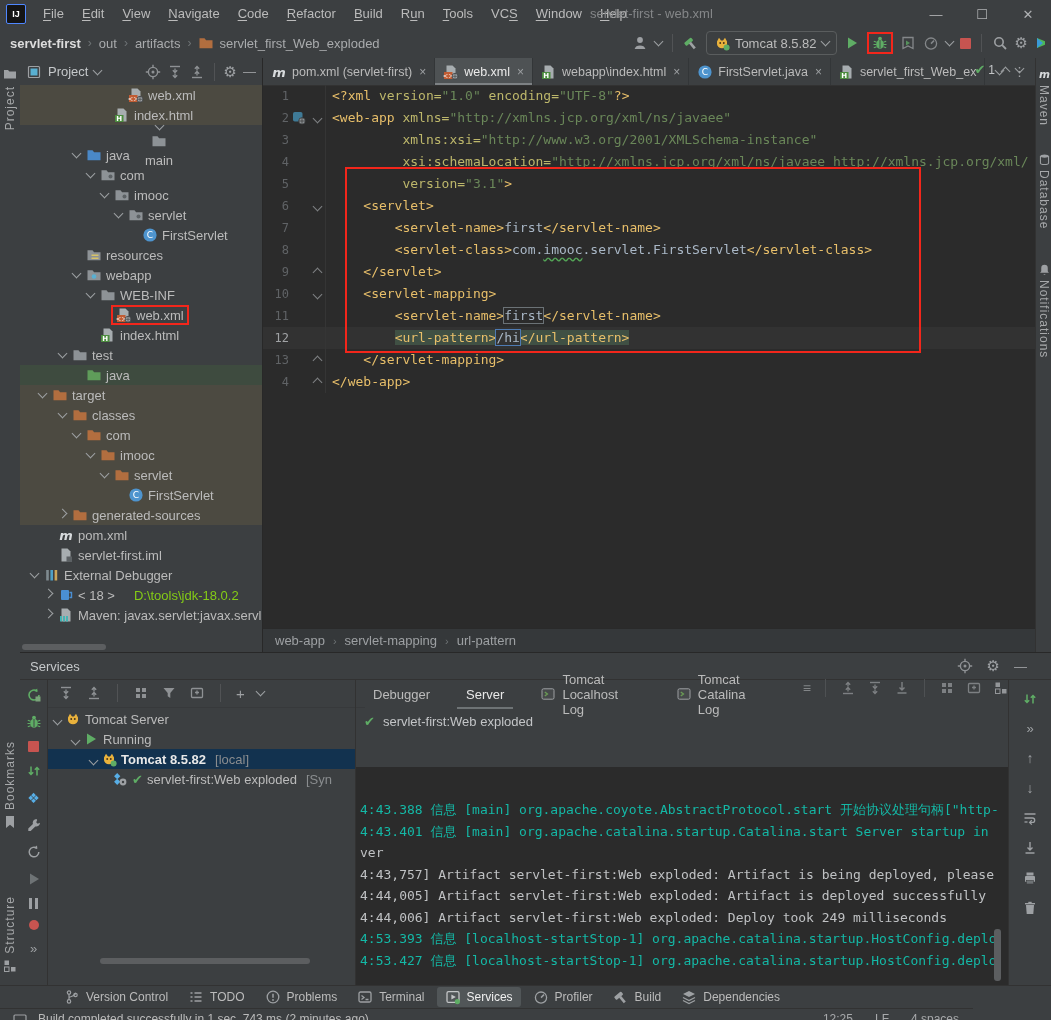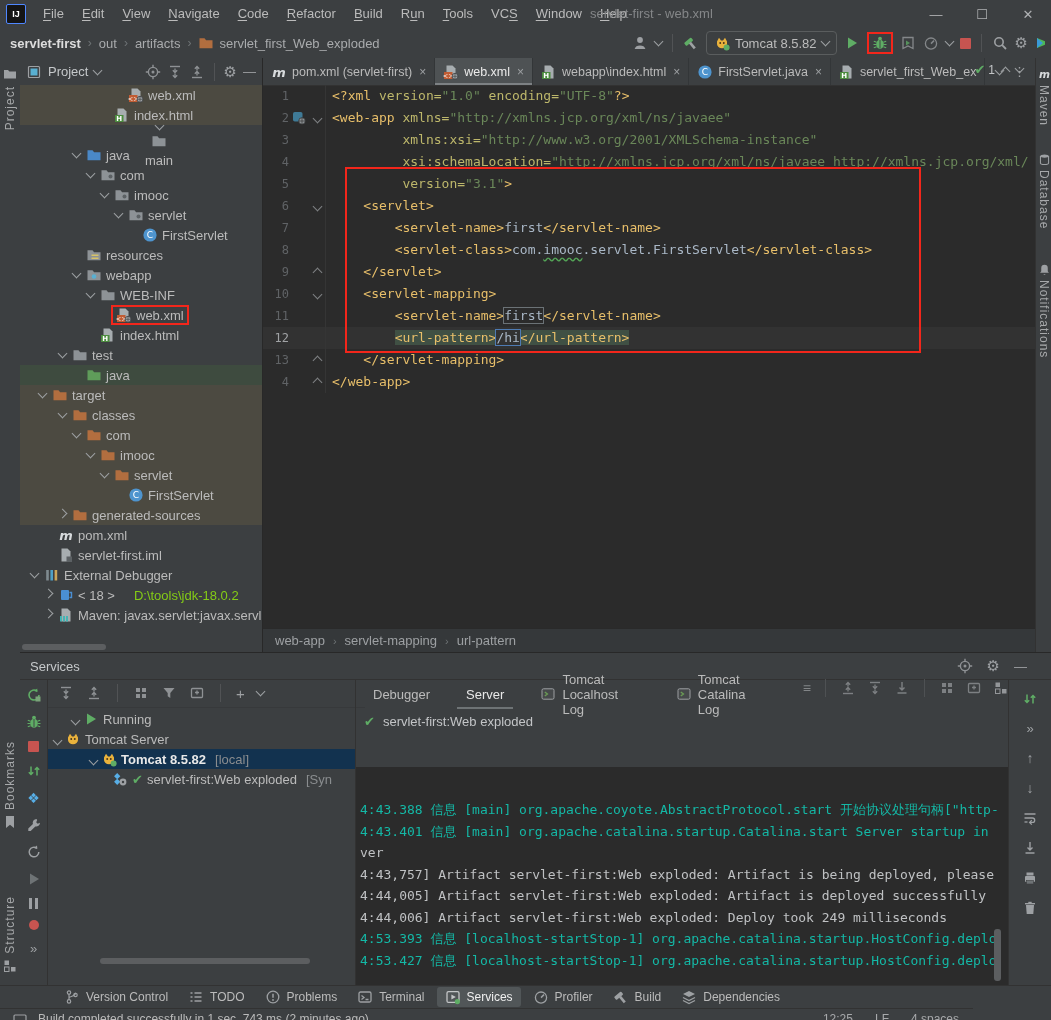--- a/index.html
+++ b/index.html
@@ -829,39 +829,39 @@
           <svg viewBox="0 0 16 16">
             <rect x="2.5" y="3.5" width="11" height="9" rx="1" fill="none" stroke="#9da0a3" stroke-width="1.3"></rect>
             <path d="M8 5.5v4M6 7.5h4" stroke="#9da0a3" stroke-width="1.3"></path>
           </svg>
         </span>
       <span class="tb-div"></span>
       <span style="font-size:15px;">+</span>
         <span class="chev"></span>
     </div>
     <div id="svc-tree">
-        <div class="srow" style="padding-left:24px;">
-          <span class="tchev"><span class="chev"></span></span>
-          <span class="ic">
-            <svg viewBox="0 0 16 16">
-              <path d="M4 2.5v11l9-5.5z" fill="#5fad65"></path>
-            </svg>
-          </span>
-          <span>Running</span>
-        </div>
         <div class="srow" style="padding-left:6px;">
           <span class="tchev"><span class="chev"></span></span>
           <span class="ic">
             <svg viewBox="0 0 16 16">
               <path d="M3 6.5 5 2.8l2 2.7h2l2-2.7 2 3.7v2.5a5 4.2 0 0 1-10 0z" fill="#e9b23c"></path>
               <circle cx="6.2" cy="8" r=".9" fill="#41301a"></circle>
               <circle cx="9.8" cy="8" r=".9" fill="#41301a"></circle>
             </svg>
           </span>
           <span>Tomcat Server</span>
+        </div>
+        <div class="srow" style="padding-left:24px;">
+          <span class="tchev"><span class="chev"></span></span>
+          <span class="ic">
+            <svg viewBox="0 0 16 16">
+              <path d="M4 2.5v11l9-5.5z" fill="#5fad65"></path>
+            </svg>
+          </span>
+          <span>Running</span>
         </div>
         <div class="srow sel" style="padding-left:42px;">
           <span class="tchev"><span class="chev"></span></span>
           <span class="ic">
             <svg viewBox="0 0 16 16">
               <path d="M3 6.5 5 2.8l2 2.7h2l2-2.7 2 3.7v2.5a5 4.2 0 0 1-10 0z" fill="#e9b23c"></path>
               <circle cx="6.2" cy="8" r=".9" fill="#41301a"></circle>
               <circle cx="9.8" cy="8" r=".9" fill="#41301a"></circle>
               <circle cx="12.6" cy="12.6" r="3" fill="#5fad65"></circle>
             </svg>

